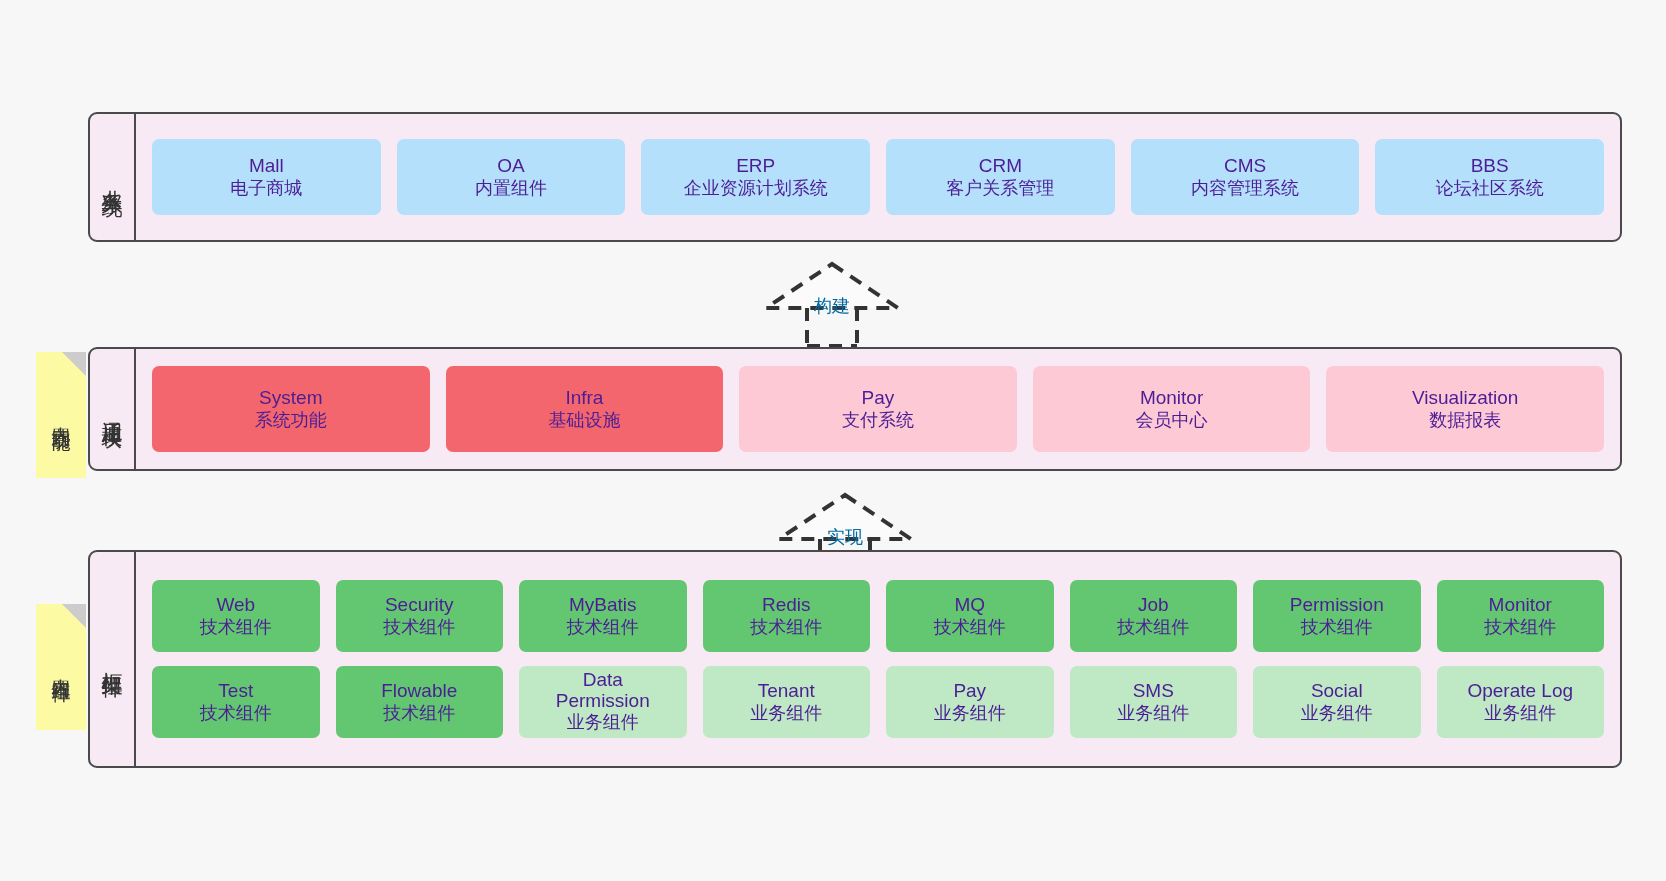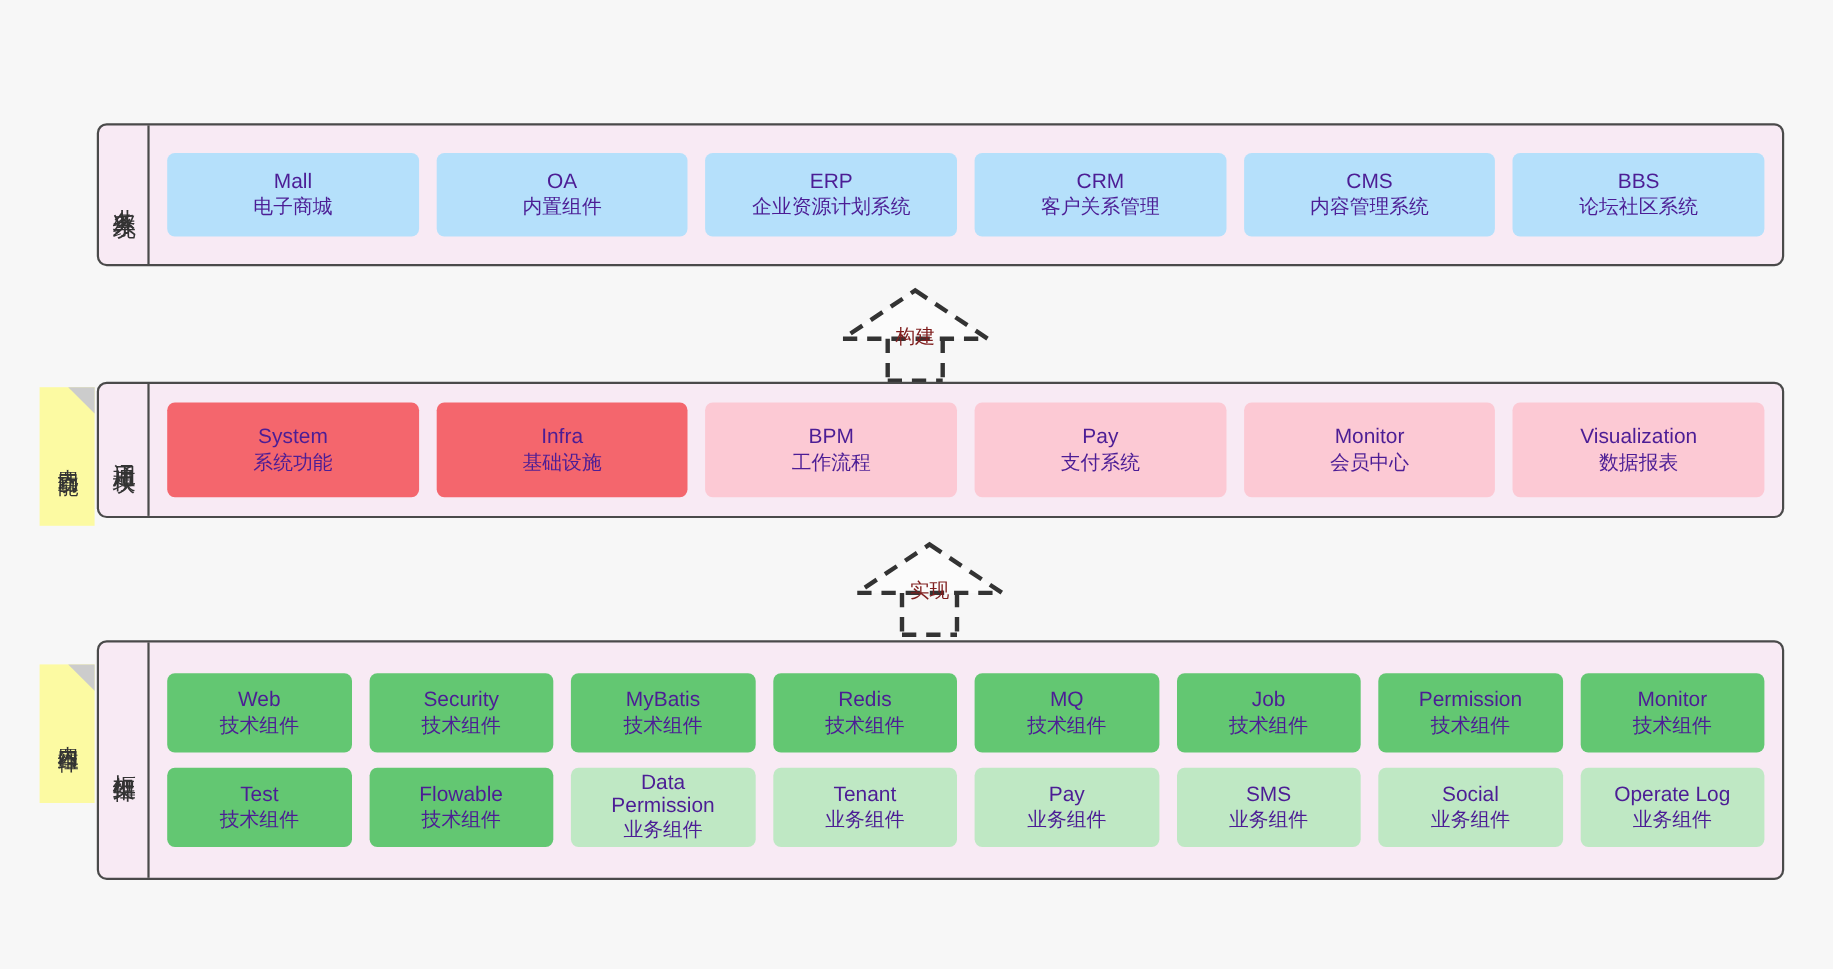--- a/index.html
+++ b/index.html
@@ -124,21 +124,21 @@
   .genarrow {
     position: absolute;
   }
   .genarrow svg { display: block; }
   .genarrow .glabel {
     position: absolute;
     left: 0;
     width: 100%;
     text-align: center;
     font-size: 18px;
-    color: #7f1d1d;
+    color: #0369a1;
     white-space: nowrap;
   }
 </style>
 </head>
 <body>
 
 <div id="canvas">
 
   <div class="layer" id="layer-business" style="left:88px; top:112px; width:1534px; height:130px;">
     <div class="layer-title">业务系统</div>
@@ -202,24 +202,20 @@
         <div class="card core">
           <div class="t1">System</div>
           <div class="t2">系统功能</div>
         </div>
 
         <div class="card core">
           <div class="t1">Infra</div>
           <div class="t2">基础设施</div>
         </div>
 
-        <div class="card core-lt">
-          <div class="t1">BPM</div>
-          <div class="t2">工作流程</div>
-        </div>
 
         <div class="card core-lt">
           <div class="t1">Pay</div>
           <div class="t2">支付系统</div>
         </div>
 
         <div class="card core-lt">
           <div class="t1">Monitor</div>
           <div class="t2">会员中心</div>
         </div>
@@ -239,21 +235,21 @@
       <path d="M 50,50 L 50,88 M 100,50 L 100,88 M 50,88 L 100,88" fill="none" stroke="#333333" stroke-width="4" stroke-dasharray="13,9"></path>
     </svg>
     <div class="glabel" style="top:36px;">实现</div>
   </div>
 
   <div class="note" id="note-framework" style="left:36px; top:604px; width:50px; height:126px;">
     <span class="fold"></span>
     <span>内置组件</span>
   </div>
 
-  <div class="layer" id="layer-framework" style="left:88px; top:582px; width:1534px; height:218px;">
+  <div class="layer" id="layer-framework" style="left:88px; top:550px; width:1534px; height:218px;">
     <div class="layer-title">框架组件</div>
     <div class="layer-body">
 
       <div class="row" style="margin-bottom:14px;">
         <div class="card tech">
           <div class="t1">Web</div>
           <div class="t2">技术组件</div>
         </div>
         <div class="card tech">
           <div class="t1">Security</div>

